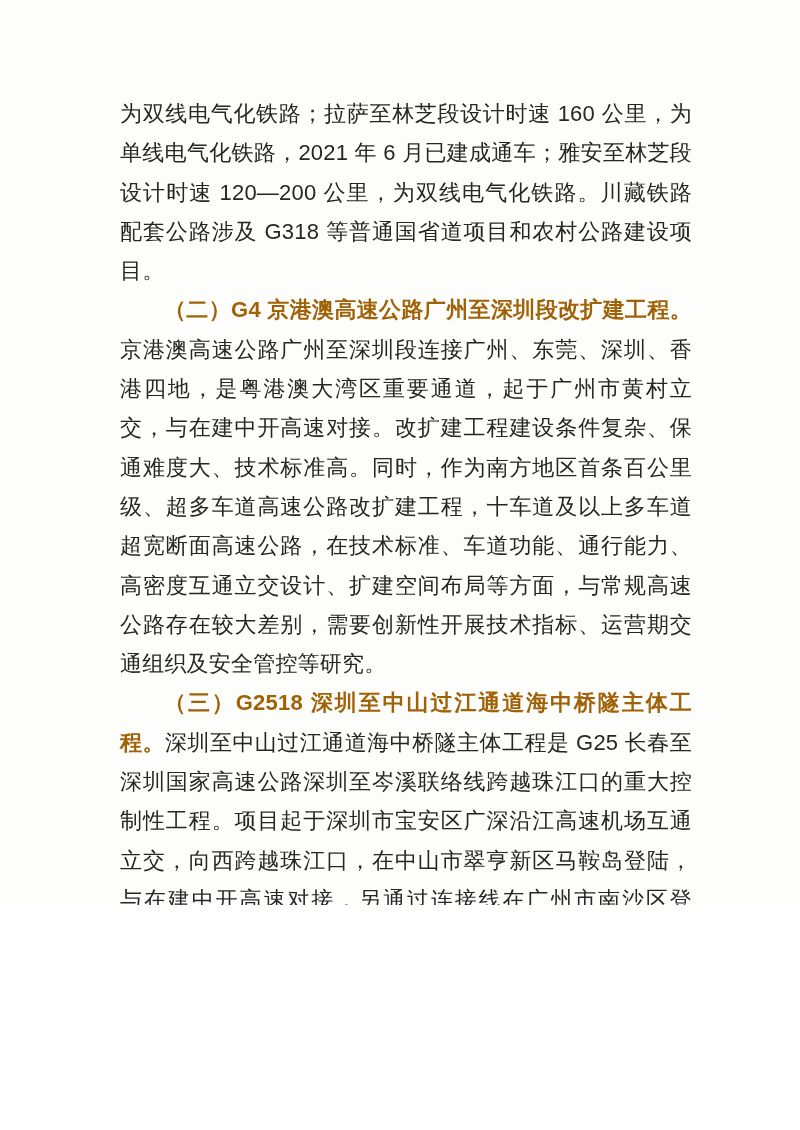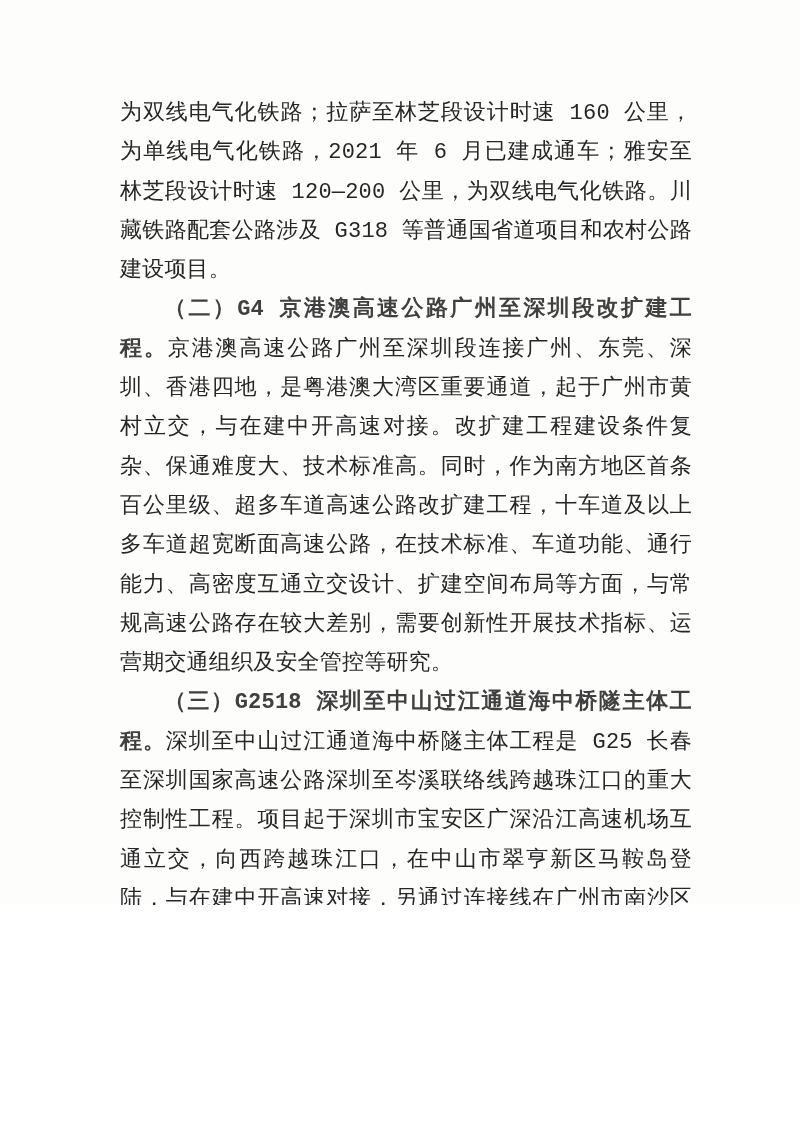--- a/index.html
+++ b/index.html
@@ -6,21 +6,21 @@
     margin: 0;
     padding: 0;
     background: #ffffff;
   }
   .page {
     position: relative;
     width: 800px;
     height: 905px;
     background: #fdfdfc;
     overflow: hidden;
-    font-family: Liberation Mono, monospace;
+    font-family: Liberation Sans, sans-serif;
     color: #262626;
   }
   .content {
     position: absolute;
     left: 120px;
     top: 94px;
     width: 572px;
   }
   .para {
     margin: 0;
@@ -29,21 +29,21 @@
     line-height: 39.3px;
     text-align: justify;
     letter-spacing: 0.2px;
     word-break: normal;
   }
   .para.indent {
     text-indent: 2em;
   }
   .run.bold {
     font-weight: bold;
-    color: #404040;
+    color: #a16207;
   }
   .footer {
     position: absolute;
     top: 1042px;
     left: 0;
     width: 100%;
     text-align: center;
     font-size: 20px;
     line-height: 24px;
     color: #2a2a2a;

